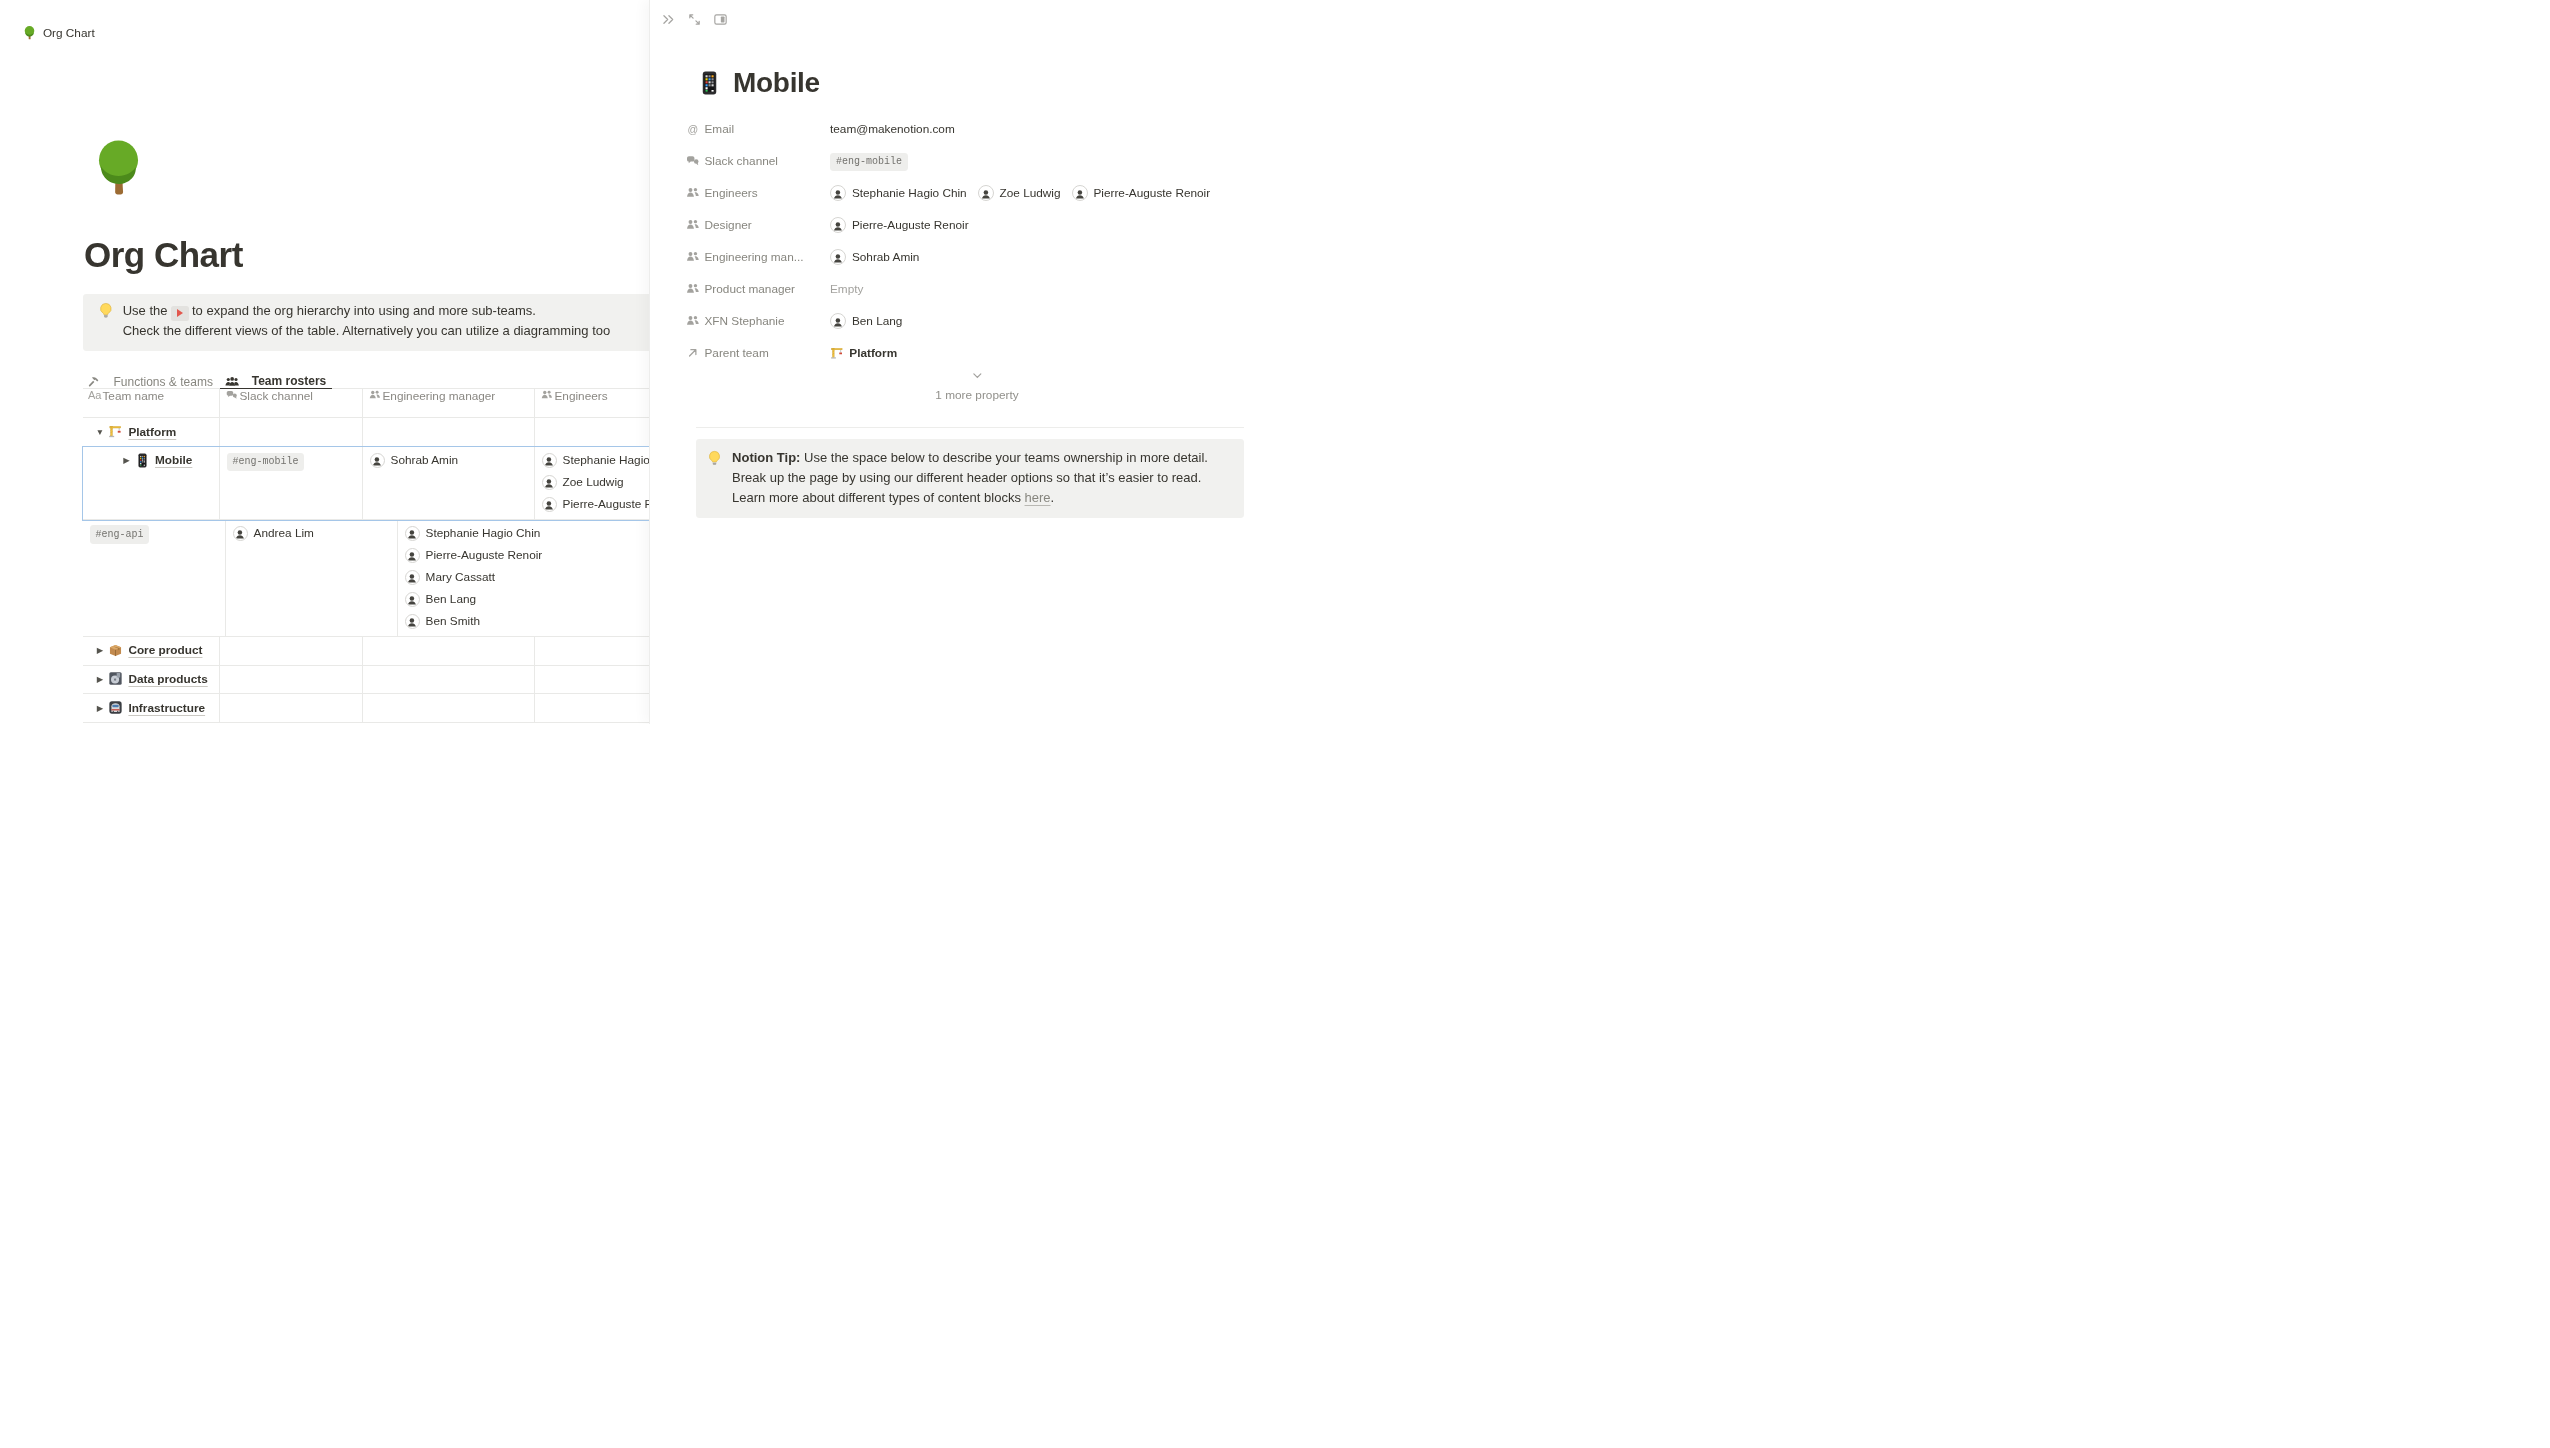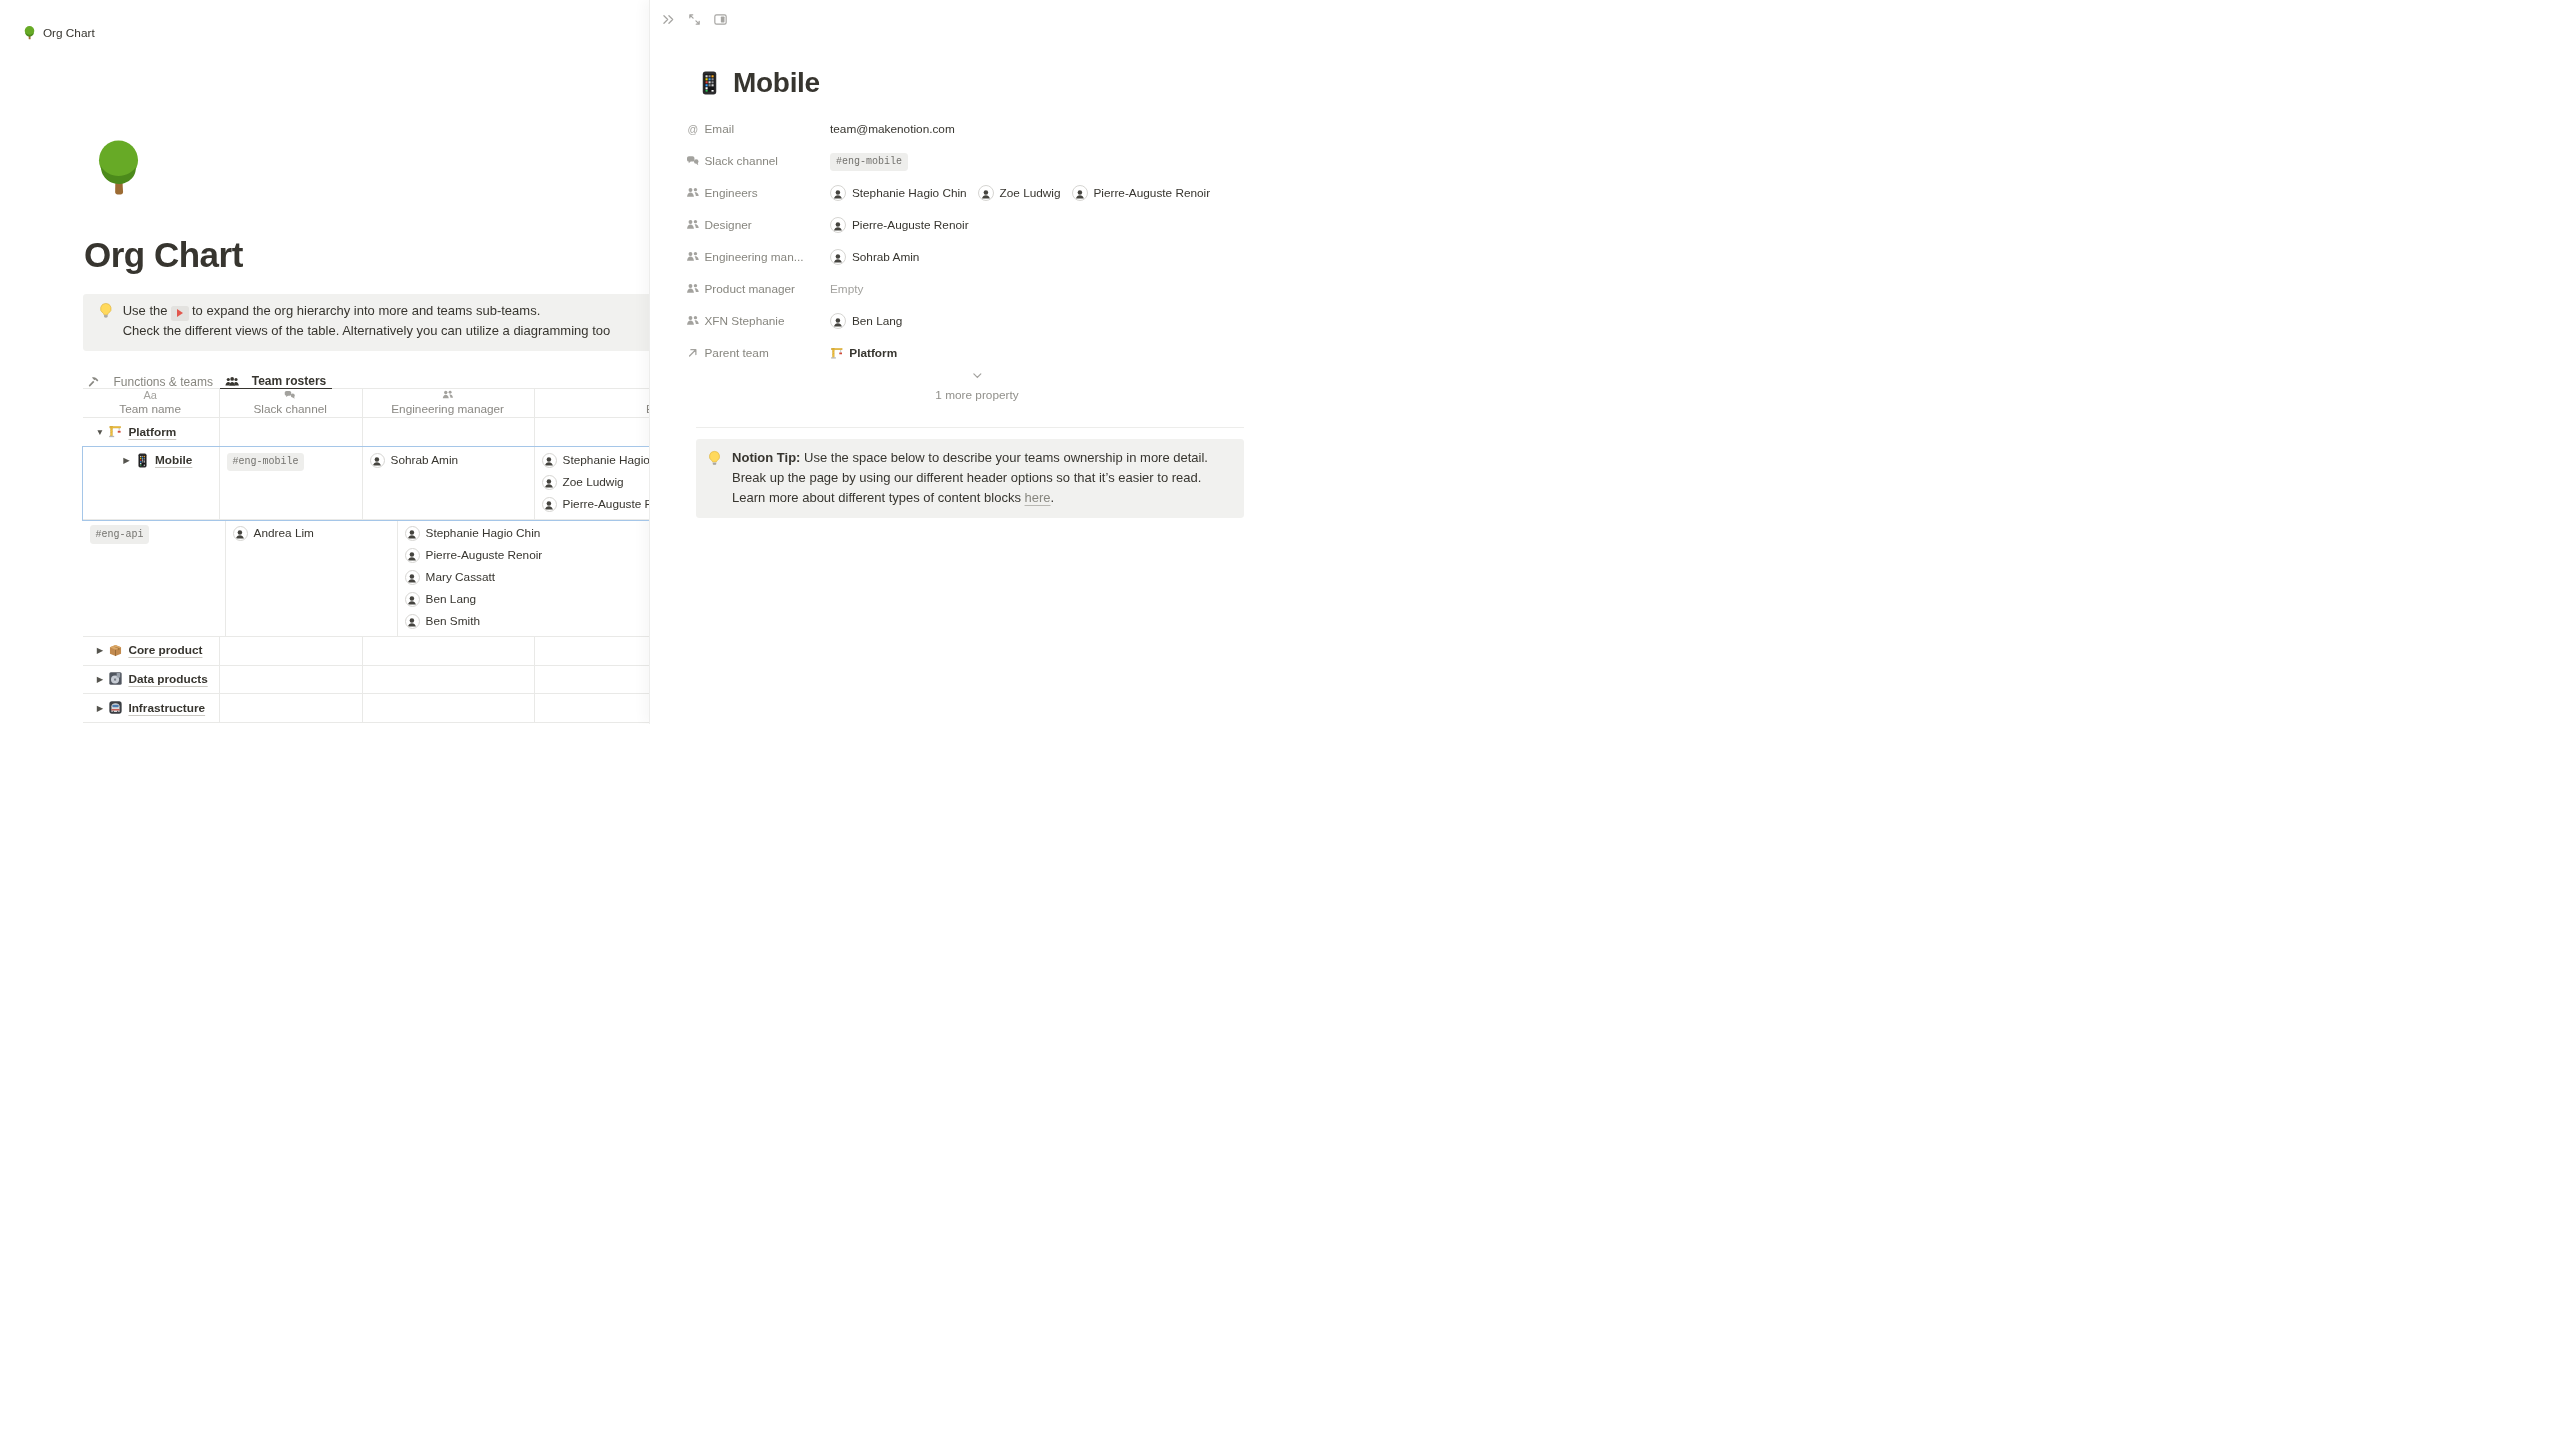--- a/index.html
+++ b/index.html
@@ -27,21 +27,21 @@
 
   .tabs { position:absolute; left:83px; top:345px; width:759px; height:28px; border-bottom:0.8px solid #e9e9e7; display:flex; }
   .tab { display:flex; align-items:flex-end; gap:12px; height:28px; padding:0 5.9px; font-size:12px; color:#87867f; cursor:pointer; }
   .tab svg { width:14.3px; height:12.7px; }
   .tab.first { margin-left:-1.7px; margin-right:0.8px; }
   .tab.active { color:#37352f; font-weight:600; border-bottom:1.7px solid #37352f; margin-bottom:-0.8px; }
 
   .table { position:absolute; left:83px; top:373px; width:776px; }
   .trow, .thead-row { display:flex; border-bottom:0.8px solid #e9e9e7; background:#fff; position:relative; }
   .thead-row { height:29px; }
-  .th { display:flex; align-items:center; gap:1px; font-size:11.8px; color:#8a8883; padding:0 6.7px 0 5px;flex-direction:column; }
+  .th { display:flex; align-items:flex-start; gap:1px; font-size:11.8px; color:#8a8883; padding:0 6.7px 0 5px; }
   .th svg { width:13.5px; height:11.8px; flex:0 0 auto; }
   .th .aa { font-size:11px; color:#a3a29e; letter-spacing:0; }
   .c1 { width:137px; border-right:0.8px solid #e9e9e7; }
   .c2 { width:143px; border-right:0.8px solid #e9e9e7; }
   .c3 { width:172px; border-right:0.8px solid #e9e9e7; }
   .c4 { width:278px; border-right:0.8px solid #e9e9e7; }
   .td { padding:2.5px 6.7px 3.4px 6.7px; font-size:11.8px; line-height:22px; min-height:27px; overflow:hidden; }
   .trow.selected { outline:1.7px solid #a5c6e8; outline-offset:-0.8px; z-index:3; }
   .name-cell { display:flex; align-items:flex-start; padding-left:5px; }
   .toggle { flex:0 0 17px; text-align:center; font-size:8.4px; color:#55544e; line-height:22px; cursor:pointer; }
@@ -118,21 +118,21 @@
       <span class="co-icon">
         <svg viewBox="0 0 20 20">
             <path d="M10 1.6a5.9 5.9 0 0 0-3.2 10.9c.6.4.9 1 .9 1.6h4.6c0-.6.3-1.2.9-1.6A5.9 5.9 0 0 0 10 1.6z" fill="#ffd95c" stroke="#dcb13f" stroke-width="0.7"></path>
             <path d="M7.9 14.8h4.2v1.3c0 .9-.7 1.6-1.6 1.6h-1c-.9 0-1.6-.7-1.6-1.6z" fill="#b8b5ad"></path>
             <path d="M8.2 16h3.6" stroke="#99968e" stroke-width="0.6"></path>
           </svg>
       </span>
       <div class="co-text">
         <div><span>Use the</span><span class="play-chip">
               <span class="play-tri"></span>
-            </span><span>to expand the org hierarchy into more and teams sub-teams.</span></div>
+            </span><span>to expand the org hierarchy into using and more sub-teams.</span></div>
         <div>Check the different views of the table. Alternatively you can utilize a diagramming too</div>
       </div>
     </div>
 
     <div class="tabs">
       <div class="tab first">
         <svg viewBox="0 0 18 18" fill="#8a8983">
             <path d="M5.9 2.3c2.1-1 4.6-.6 6.2.9l2.9 2.9-1.6 1.6-2.9-2.9-1.1 1.1-2.3-2.3z"></path>
             <path d="M7.6 6.9 9.3 8.6 3.5 14.4c-.5.5-1.2.5-1.7 0-.5-.5-.5-1.2 0-1.7z"></path>
           </svg>

